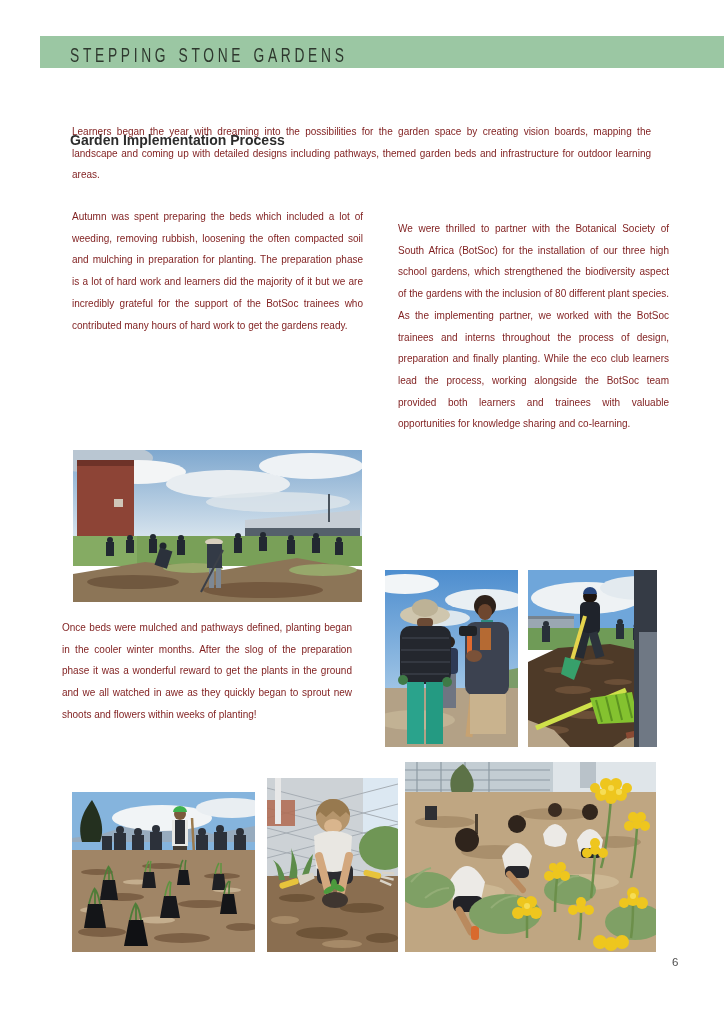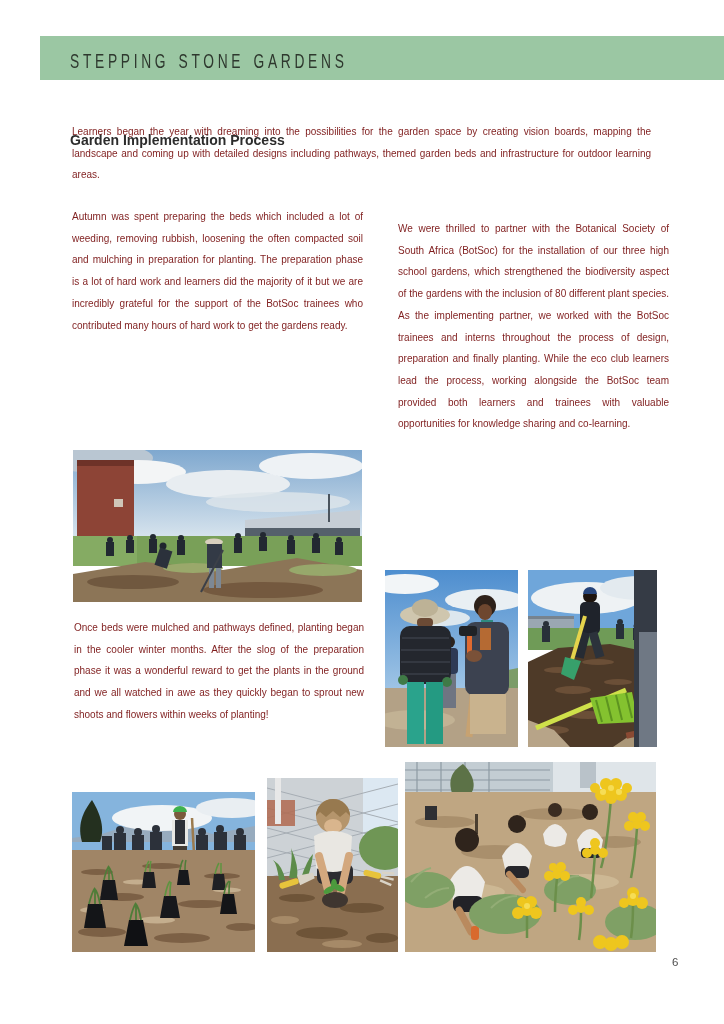--- a/index.html
+++ b/index.html
@@ -1,31 +1,31 @@
 <!DOCTYPE html>
 <html><head>
 <meta charset="utf-8">
 <style>
   html,body{margin:0;padding:0;background:#ffffff;}
   .page{position:relative;width:724px;height:1024px;background:#ffffff;
         font-family:"Liberation Sans",sans-serif;overflow:hidden;}
 
-  .band{position:absolute;left:40px;top:36px;width:684px;height:44px;
+  .band{position:absolute;left:40px;top:36px;width:684px;height:32px;
         background:#9bc7a3;display:flex;align-items:center;box-sizing:border-box;padding-left:30px;}
   .band h1{margin:0;font-weight:400;font-variant:small-caps;text-transform:lowercase;
         font-size:22px;letter-spacing:4px;color:#2e382e;
         transform:scale(.92,1.4);transform-origin:left center;white-space:nowrap;}
 
   .heading{position:absolute;left:70px;top:114px;font-size:14px;font-weight:bold;color:#2c2c2c;margin-top:18px;}
 
   p.body{margin:2px;font-size:10px;line-height:21.7px;text-align:justify;color:#7f1d1d;}
   .intro{position:absolute;left:70px;top:119px;width:579px;}
   .colL1{position:absolute;left:70px;top:204px;width:291px;}
   .colR1{position:absolute;left:396px;top:216px;width:271px;}
-  .colL2{position:absolute;left:72px;top:615px;width:290px;}
+  .colL2{position:absolute;left:60px;top:615px;width:290px;}
 
   .photo{position:absolute;overflow:hidden;}
   .photo svg{display:block;width:100%;height:100%;}
   .ph1{left:73px;top:450px;width:289px;height:152px;}
   .ph2{left:385px;top:570px;width:133px;height:177px;}
   .ph3{left:528px;top:570px;width:129px;height:177px;}
   .ph4{left:72px;top:792px;width:183px;height:160px;}
   .ph5{left:267px;top:778px;width:131px;height:174px;}
   .ph6{left:405px;top:762px;width:251px;height:190px;}
 

